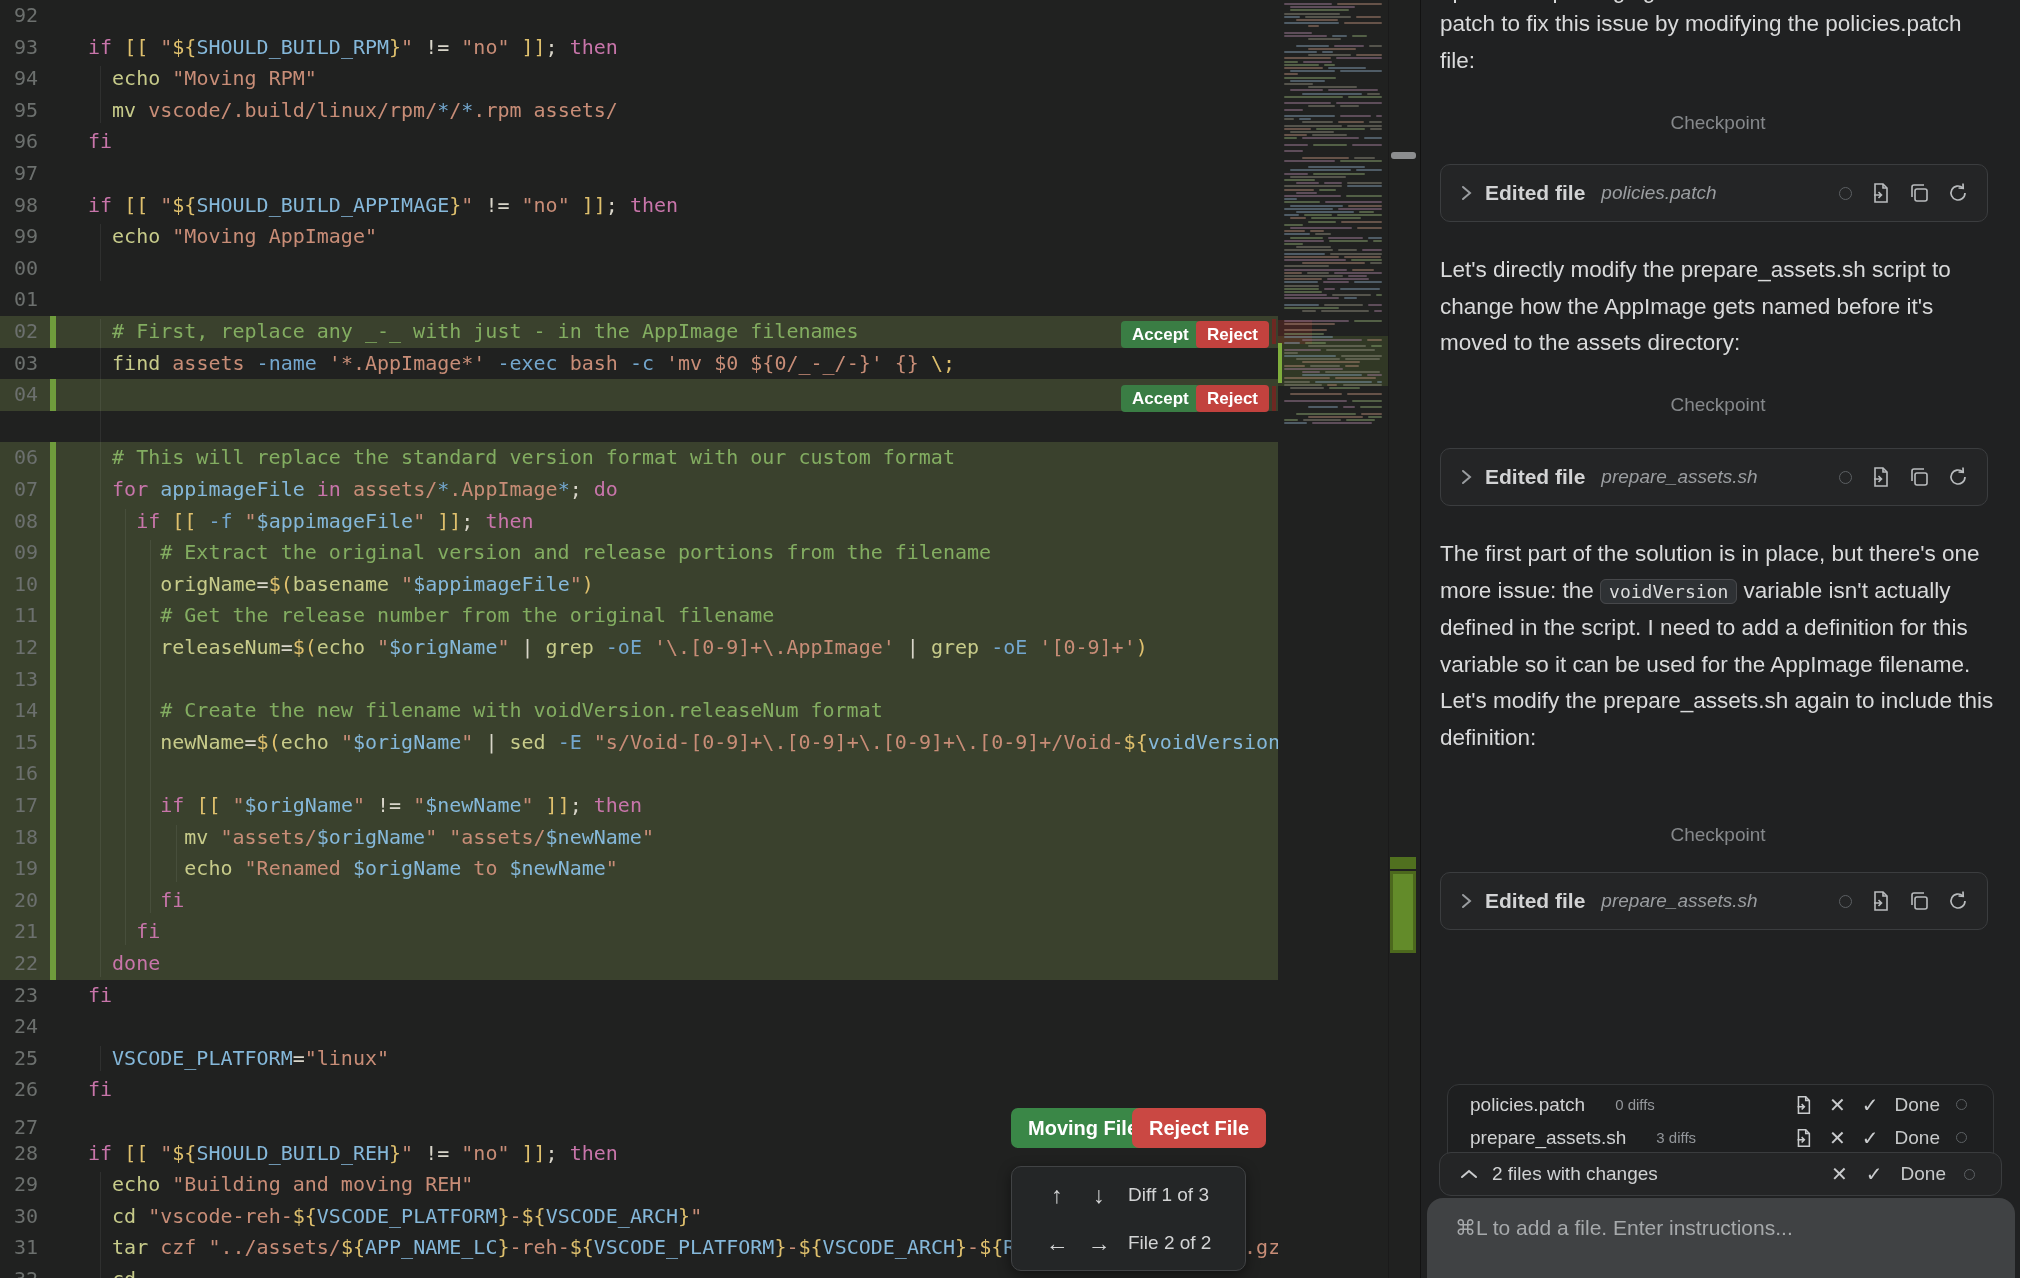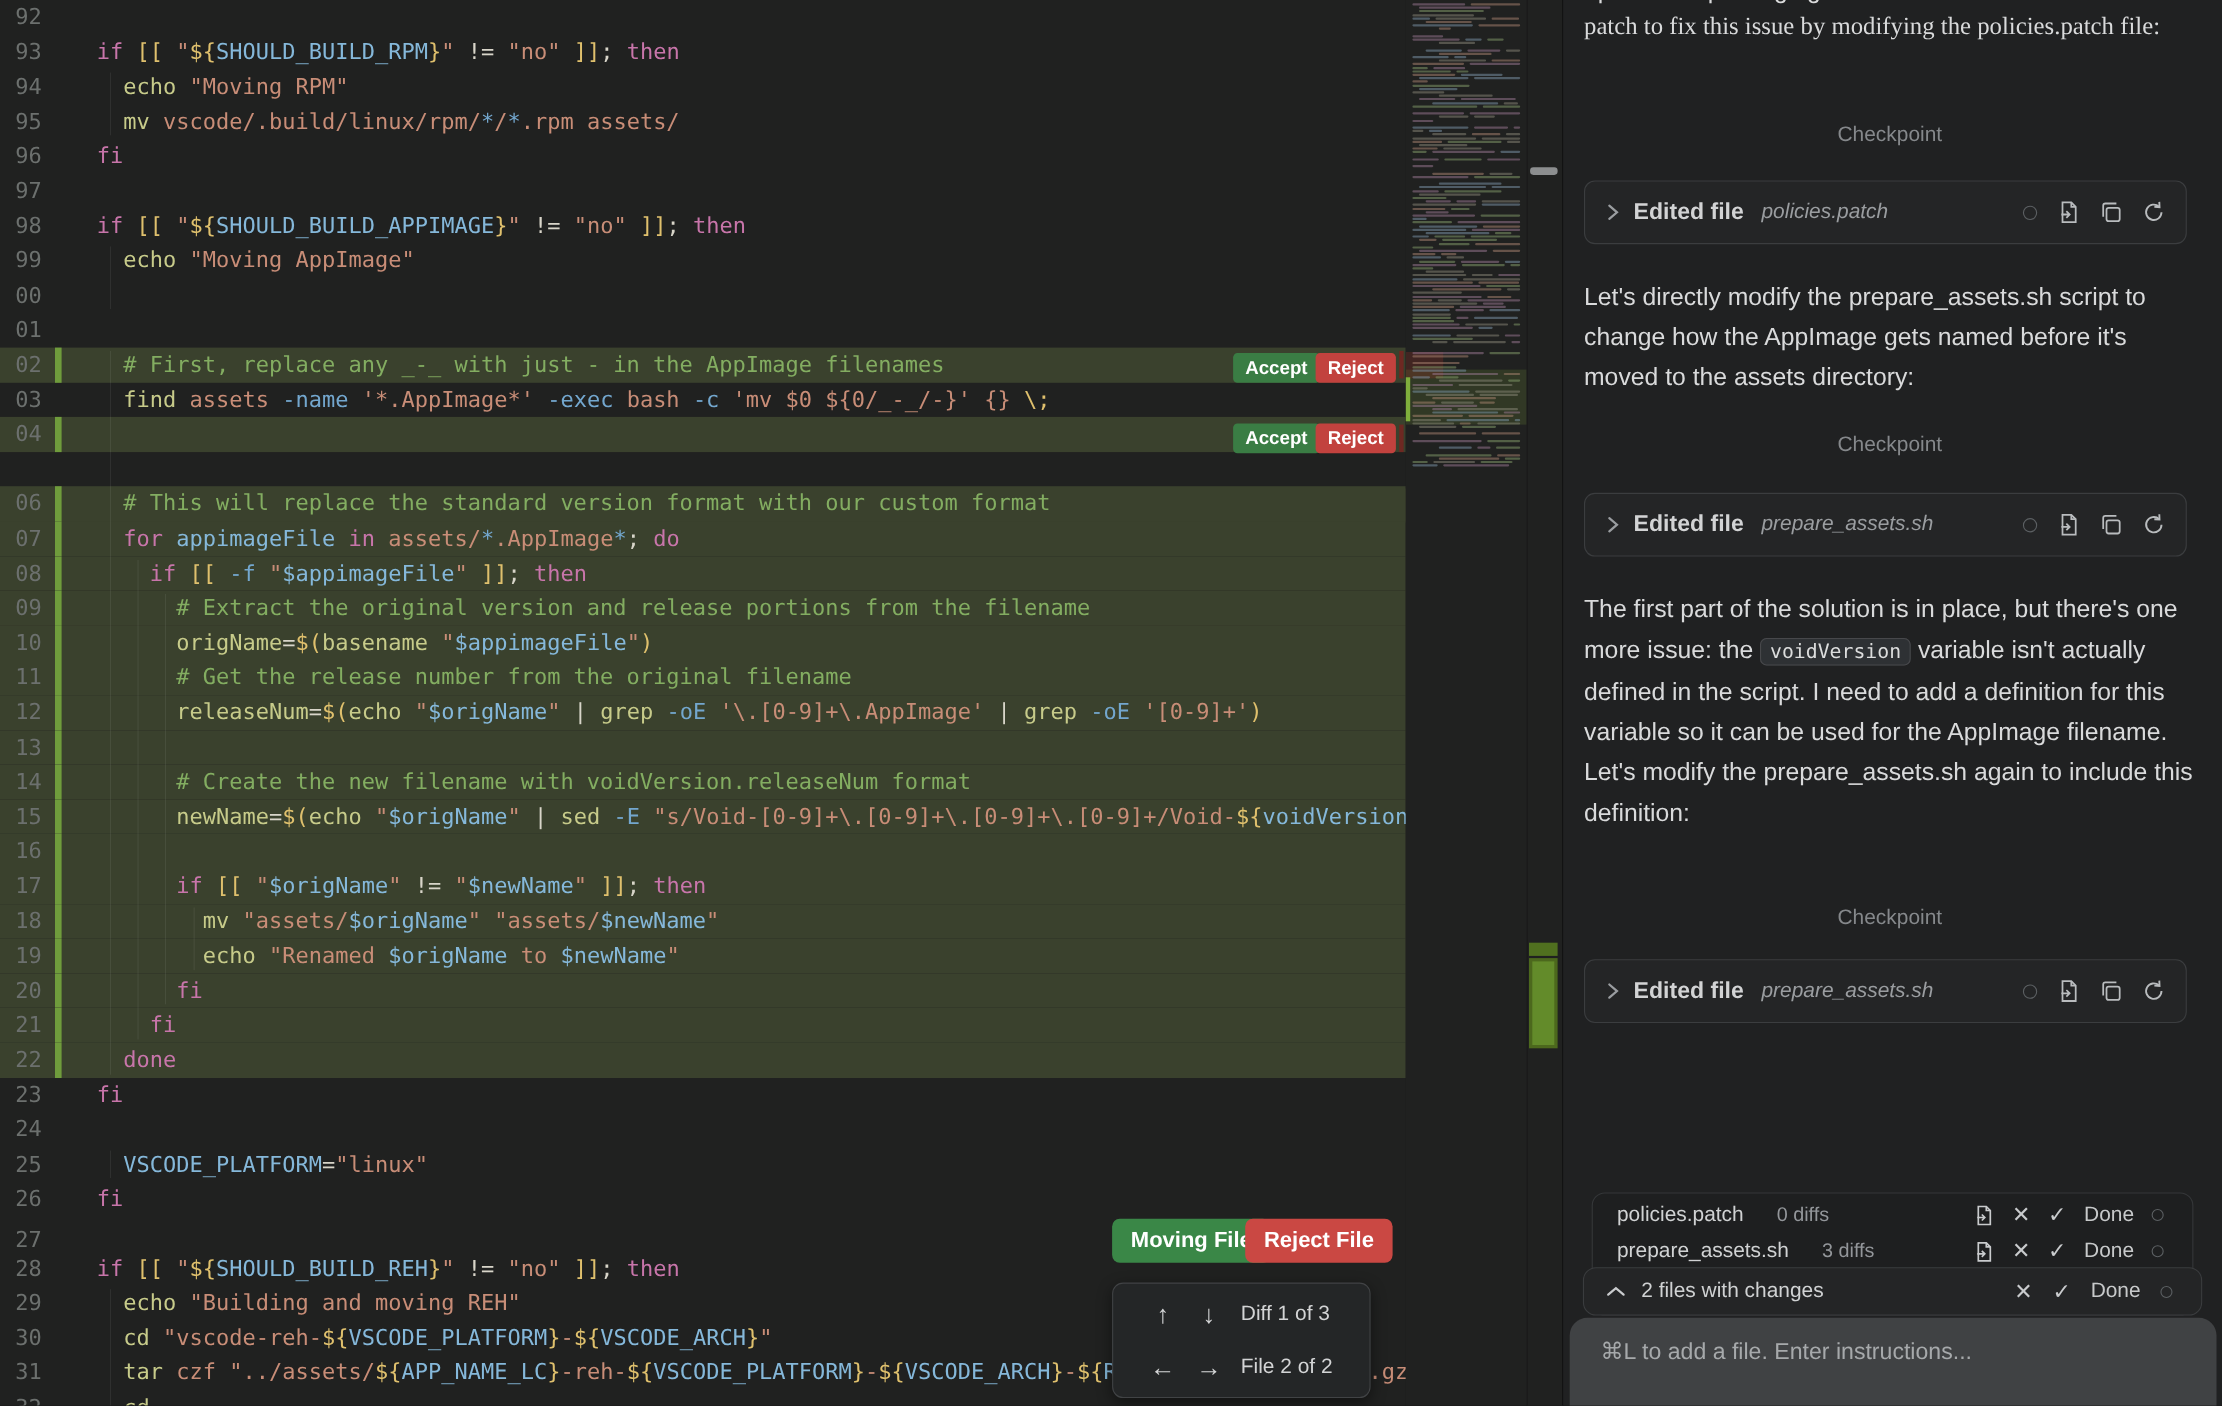--- a/index.html
+++ b/index.html
@@ -55,21 +55,21 @@
   .card .fn{margin-left:16px;font-size:19px;font-style:italic;color:#9a9da0;}
   .card .icons{margin-left:auto;margin-right:18px;display:flex;align-items:center;gap:17px;}
   .dotcirc{width:11px;height:11px;border:1.5px solid #5c6063;border-radius:50%;display:inline-block;}
   .codechip{font-family:"DejaVu Sans Mono",monospace;font-size:18px;background:#2e3134;
             border:1px solid #47484b;border-radius:6px;padding:1px 8px;color:#dcdddd;white-space:nowrap;}
   
   #rowscard{position:absolute;left:26px;top:1084px;width:545px;height:110px;background:#1e1f20;
             border:1px solid #353739;border-radius:12px;overflow:hidden;}
   .frow{position:absolute;left:0;width:100%;height:33px;display:flex;align-items:center;}
   .frow .fname{margin-left:22px;font-size:19px;color:#d0d2d3;}
-  .frow .fdiffs{margin-left:30px;font-size:18px;color:#93969a;}
+  .frow .fdiffs{margin-left:30px;font-size:15px;color:#93969a;}
   .frow .ficons{margin-left:auto;margin-right:26px;display:flex;align-items:center;gap:16px;}
   .xglyph{color:#c9cbcd;font-size:20px;cursor:pointer;}
   .ckglyph{color:#c9cbcd;font-size:20px;cursor:pointer;}
   .donelbl{font-size:19px;color:#c7c9ca;cursor:pointer;}
   #sumbar{position:absolute;left:18px;top:1152px;width:561px;height:42px;background:#242526;
           border:1px solid #3a3c3e;border-radius:12px;display:flex;align-items:center;}
   #sumbar .sl{margin-left:14px;font-size:19px;color:#d0d2d3;}
   #sumbar .ficons{margin-left:auto;margin-right:26px;display:flex;align-items:center;gap:18px;}
   #inputbox{position:absolute;left:6px;top:1198px;width:588px;height:96px;background:#404244;
             border-radius:16px;}
@@ -393,21 +393,21 @@
     <div class="edge" style="left:2px;top:152px;width:25px;height:7px;border-radius:3px;background:#8c8e8f;"></div>
     <div class="edge" style="left:1px;top:857px;width:26px;height:12px;background:#50701f;"></div>
     <div class="edge" style="left:1px;top:871px;width:26px;height:82px;background:#4c681d;">
       <div style="position:absolute;left:3px;top:3px;width:20px;height:76px;background:#638b2a;"></div>
     </div>
   </div>
 
   <div id="panel">
 
     <div class="clipline">update the packaging</div>
-    <div class="para" style="top:6px;font-family:Liberation Serif, serif;">patch to fix this issue by modifying the policies.patch file:</div>
+    <div class="para" style="top:6px;">patch to fix this issue by modifying the policies.patch file:</div>
 
     <div class="checkpoint" style="top:112px;">Checkpoint</div>
 
     <div class="card" style="top:164px;">
       <span class="chev">
         <svg class="icon-svg" width="14" height="16" viewBox="0 0 14 16">
             <path d="M4 2 L11 8 L4 14" stroke="#9a9da0" stroke-width="2" fill="none" stroke-linecap="round"></path>
           </svg>
       </span>
       <span class="ttl">Edited file</span>

